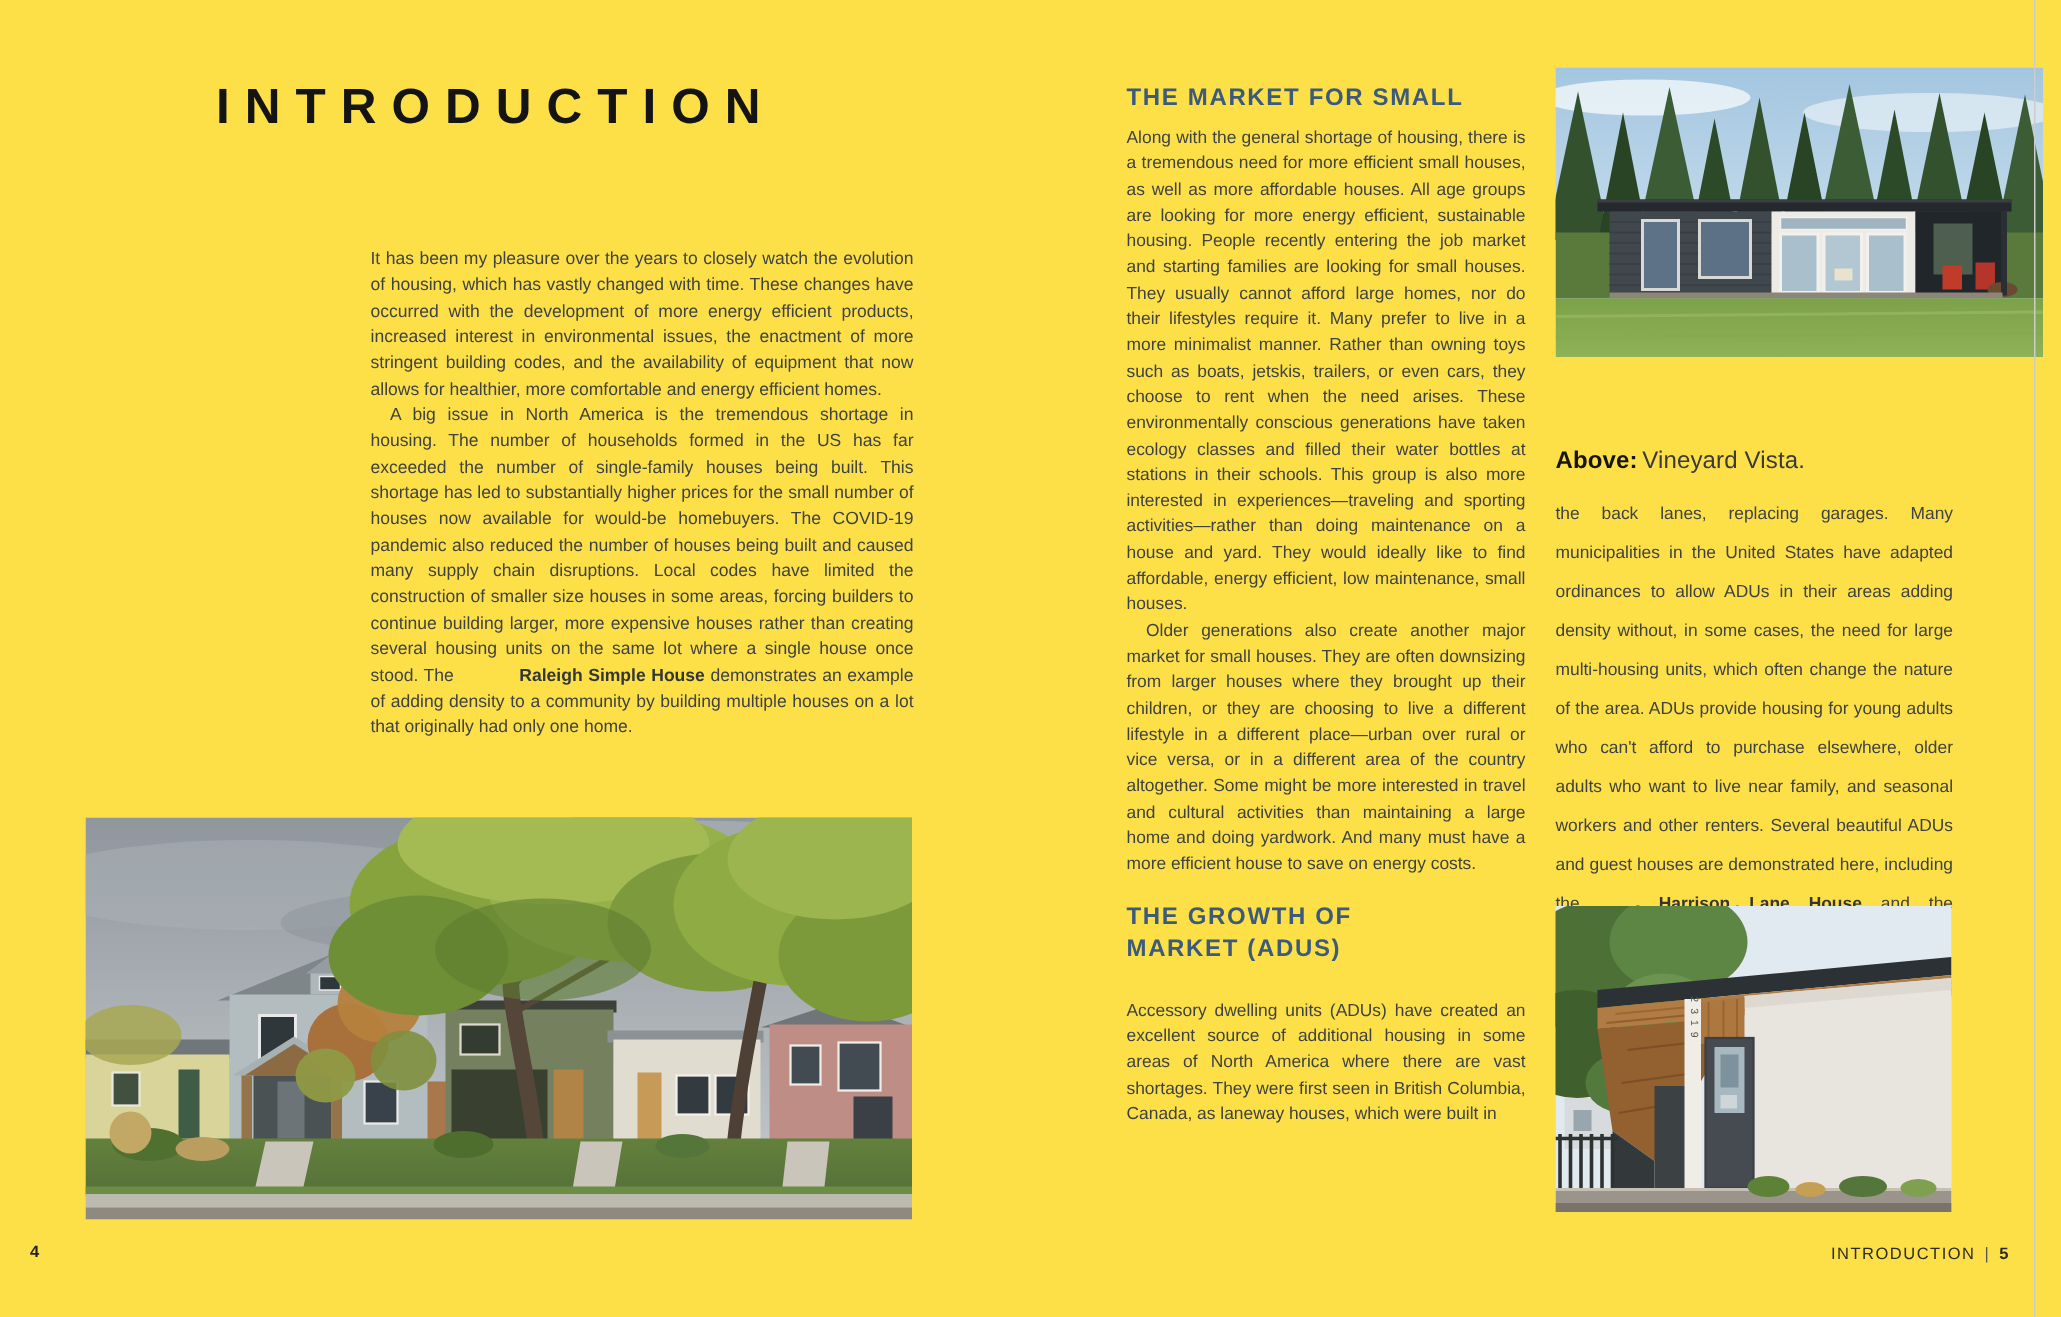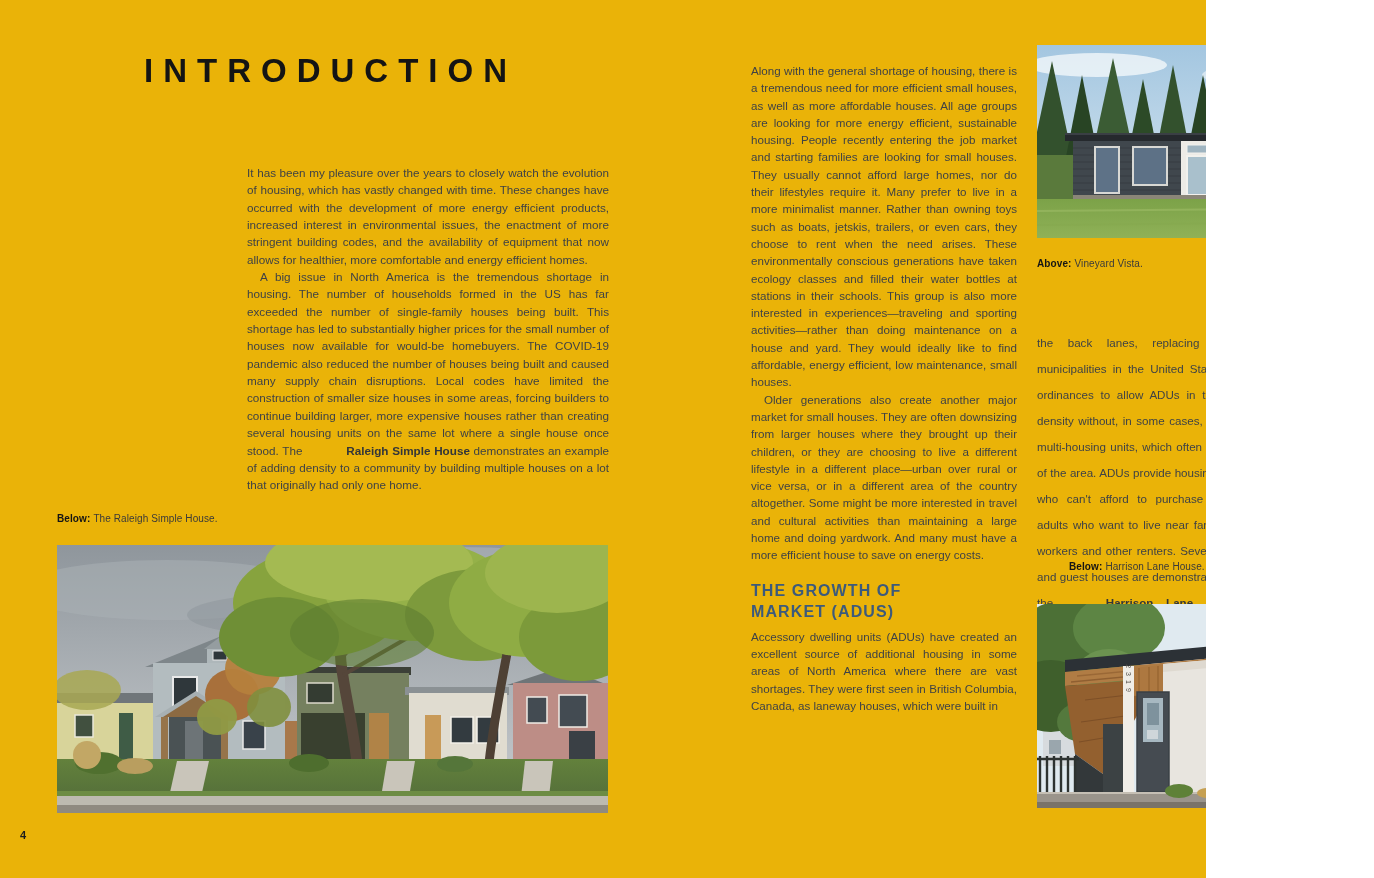--- a/index.html
+++ b/index.html
@@ -1,55 +1,55 @@
 <!DOCTYPE html>
 <html><head>
 <meta charset="utf-8">
 <style>
   html,body { margin:0; padding:0; background:#ffffff; }
   .spread {
-    position:relative; width:1206px; height:878px; background:#eab308;
+    position:relative; width:1374px; height:878px; background:#fde047;
     font-family:"Liberation Sans", sans-serif; overflow:hidden;
     color:#3f4245;
   }
   
   .title {
     position:absolute; left:144px; top:52px;
     font-size:33px; font-weight:700; letter-spacing:10px; color:#141414;
     white-space:nowrap;
   }
   .left-body {
     position:absolute; left:247px; top:164px; width:362px;
   }
   .body-text p {
     margin:0; font-size:11.7px; line-height:17.35px;
     text-align:justify; color:#3f4245;
   }
   .body-text p.indent { text-indent:13px; }
   .caption {
-    position:absolute; font-size:10px; color:#3a3a3a; letter-spacing:.1px;
+    position:absolute; font-size:16px; color:#3a3a3a; letter-spacing:.1px;margin-top:41px;
   }
   .caption .cap-label { font-weight:700; color:#151515; margin-right:3px; }
   .caption-left { left:57px; top:513px; }
   .photo { position:absolute; display:block; }
   .photo svg { display:block; }
   .photo-raleigh { left:57px; top:545px; width:551px; height:268px; }
   .footer-num-left {
     position:absolute; left:20px; top:829px;
     font-size:11px; font-weight:700; color:#1e1e1e;
   }
   
   .col1 { position:absolute; left:751px; top:55px; width:266px; }
   .heading {
     color:#3c5a7c; font-weight:700; font-size:16px; line-height:21px;
     letter-spacing:1.1px;
   }
   .heading .h-line { white-space:nowrap; }
   .heading-market { margin-bottom:7px; }
-  .heading-adu { margin-top:16px; margin-bottom:6px; }
+  .heading-adu { margin-top:16px; margin-bottom:22px; }
   .col1 p { margin:0; font-size:11.6px; line-height:17.3px; text-align:justify; }
   .col1 p.indent { text-indent:13px; }
   .photo-vineyard { left:1037px; top:45px; width:325px; height:193px; }
   .caption-above { left:1037px; top:258px; }
   .col2-para {
     position:absolute; left:1037px; top:330px; width:265px;
     font-size:11.6px; line-height:26px; text-align:justify; color:#3f4245;
   }
   .caption-below { left:1037px; top:561px;padding-left:32px; }
   .photo-harrison { left:1037px; top:604px; width:264px; height:204px; }
@@ -170,20 +170,21 @@
       <ellipse cx="30" cy="210" rx="14" ry="14" fill="#c2a765"></ellipse>
       <ellipse cx="252" cy="218" rx="20" ry="9" fill="#4e6e2e"></ellipse>
       <ellipse cx="398" cy="219" rx="18" ry="8" fill="#55763a"></ellipse>
     </svg>
   </div>
 
   <div class="footer-num-left">4</div>
 
   <div class="col1 body-text">
     <div class="heading heading-market">
+      <div class="h-line">THE MARKET FOR SMALL</div>
     </div>
     <p><span>Along with the general shortage of housing, there is a tremendous need for more efficient small houses, as well as more affordable houses. All age groups are looking for more energy efficient, sustainable housing. People recently entering the job market and starting families are looking for small houses. They usually cannot afford large homes, nor do their lifestyles require it. Many prefer to live in a more minimalist manner. Rather than owning toys such as boats, jetskis, trailers, or even cars, they choose to rent when the need arises. These environmentally conscious generations have taken ecology classes and filled their water bottles at stations in their schools. This group is also more interested in experiences—traveling and sporting activities—rather than doing maintenance on a house and yard. They would ideally like to find affordable, energy efficient, low maintenance, small houses.</span></p>
     <p class="indent"><span>Older generations also create another major market for small houses. They are often downsizing from larger houses where they brought up their children, or they are choosing to live a different lifestyle in a different place—urban over rural or vice versa, or in a different area of the country altogether. Some might be more interested in travel and cultural activities than maintaining a large home and doing yardwork. And many must have a more efficient house to save on energy costs.</span></p>
     <div class="heading heading-adu">
       <div class="h-line">THE GROWTH OF</div>
       <div class="h-line">MARKET (ADUS)</div>
     </div>
     <p><span>Accessory dwelling units (ADUs) have created an excellent source of additional housing in some areas of North America where there are vast shortages. They were first seen in British Columbia, Canada, as laneway houses, which were built in</span></p>
   </div>
 

